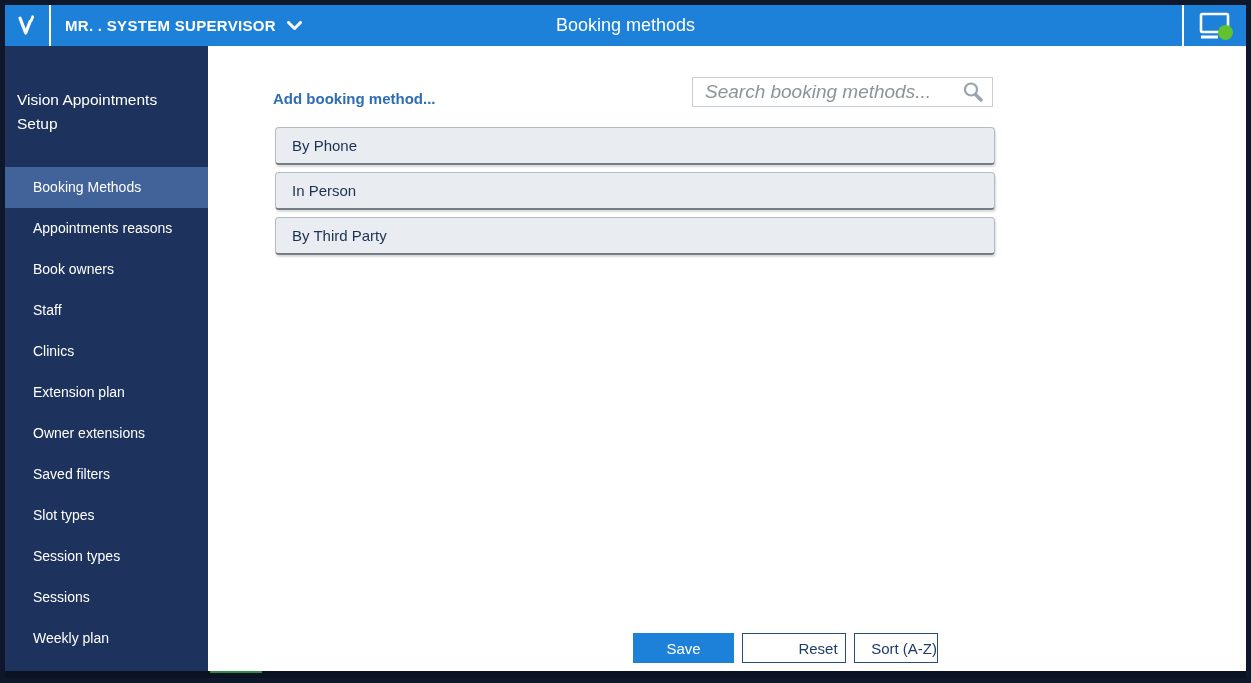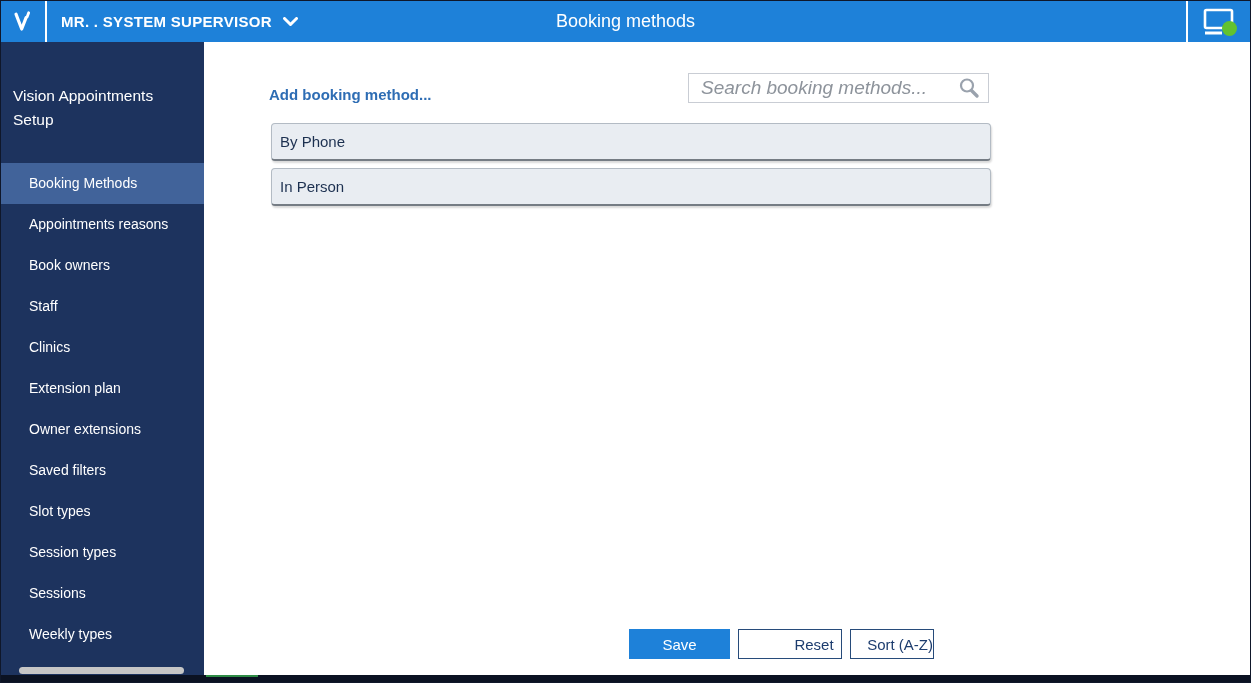--- a/index.html
+++ b/index.html
@@ -1,21 +1,21 @@
 <!DOCTYPE html>
 <html><head>
 <meta charset="utf-8">
 <style>
   * { margin:0; padding:0; box-sizing:border-box; }
   html,body { width:1251px; height:683px; background:#fff; }
   body { font-family:"Liberation Sans", sans-serif; }
 
   .window {
     position:relative; width:1251px; height:683px;
-    border:1px solid #0f172a; background:#b91c1c; overflow:hidden;
+    border:5px solid #0f172a; background:#b91c1c; overflow:hidden;
   }
 
   
   .header {
     position:absolute; top:0; left:0; right:0; height:41px;
     background:#1e81d9;
   }
   .logo-block {
     position:absolute; left:0; top:0; width:46px; height:41px;
     display:flex; align-items:center; justify-content:center;
@@ -82,21 +82,21 @@
   }
   .search-box input::placeholder { color:#8d939b; font-style:italic; opacity:1; }
   .search-icon { margin-right:7px; cursor:pointer; display:flex; }
 
   .method-list { position:absolute; left:67px; top:81px; width:720px; }
   .method-item {
     height:38px; margin-bottom:7px;
     background:#e9edf2;
     border:1px solid #b3bbc4; border-bottom:2px solid #757c84;
     border-radius:4px;
-    display:flex; align-items:center; padding-left:8px;
+    display:flex; align-items:center; padding-left:16px;
     font-size:15px; color:#1c3050;
     box-shadow:1px 2px 2px rgba(0,0,0,0.15);
     cursor:pointer;
   }
 
   .footer-buttons {
     position:absolute; left:425px; top:587px;
     display:flex; gap:8px;
   }
   .footer-buttons button {
@@ -160,21 +160,21 @@
       <div class="nav-item">Appointments reasons</div>
       <div class="nav-item">Book owners</div>
       <div class="nav-item indent">Staff</div>
       <div class="nav-item indent">Clinics</div>
       <div class="nav-item">Extension plan</div>
       <div class="nav-item">Owner extensions</div>
       <div class="nav-item">Saved filters</div>
       <div class="nav-item">Slot types</div>
       <div class="nav-item">Session types</div>
       <div class="nav-item">Sessions</div>
-      <div class="nav-item">Weekly types</div>
+      <div class="nav-item">Weekly plan</div>
     </div>
 
     <div class="sidebar-scrollbar"></div>
   </div>
 
   <div class="main">
 
     <a class="add-link">Add booking method...</a>
 
     <div class="search-box">
@@ -183,20 +183,21 @@
         <svg width="24" height="24" viewBox="0 0 24 24">
           <circle cx="10" cy="9.5" r="6" fill="none" stroke="#9aa2ad" stroke-width="2.2"></circle>
           <line x1="14.5" y1="14.5" x2="20" y2="20" stroke="#9aa2ad" stroke-width="3.4" stroke-linecap="round"></line>
         </svg>
       </span>
     </div>
 
     <div class="method-list">
       <div class="method-item">By Phone</div>
       <div class="method-item">In Person</div>
+      <div class="method-item">By Third Party</div>
     </div>
 
     <div class="footer-buttons">
       <button class="btn-save">Save</button>
       <button class="btn-reset">Reset</button>
       <button class="btn-sort">Sort (A-Z)</button>
     </div>
 
   </div>
 

